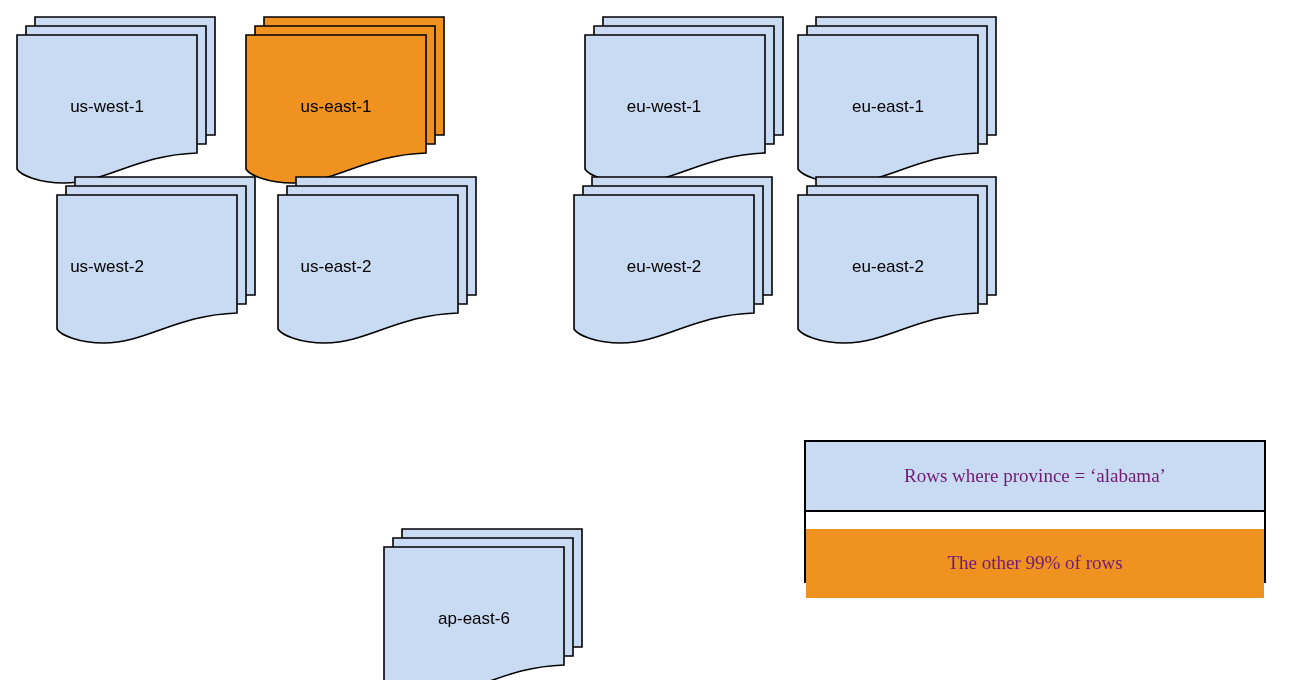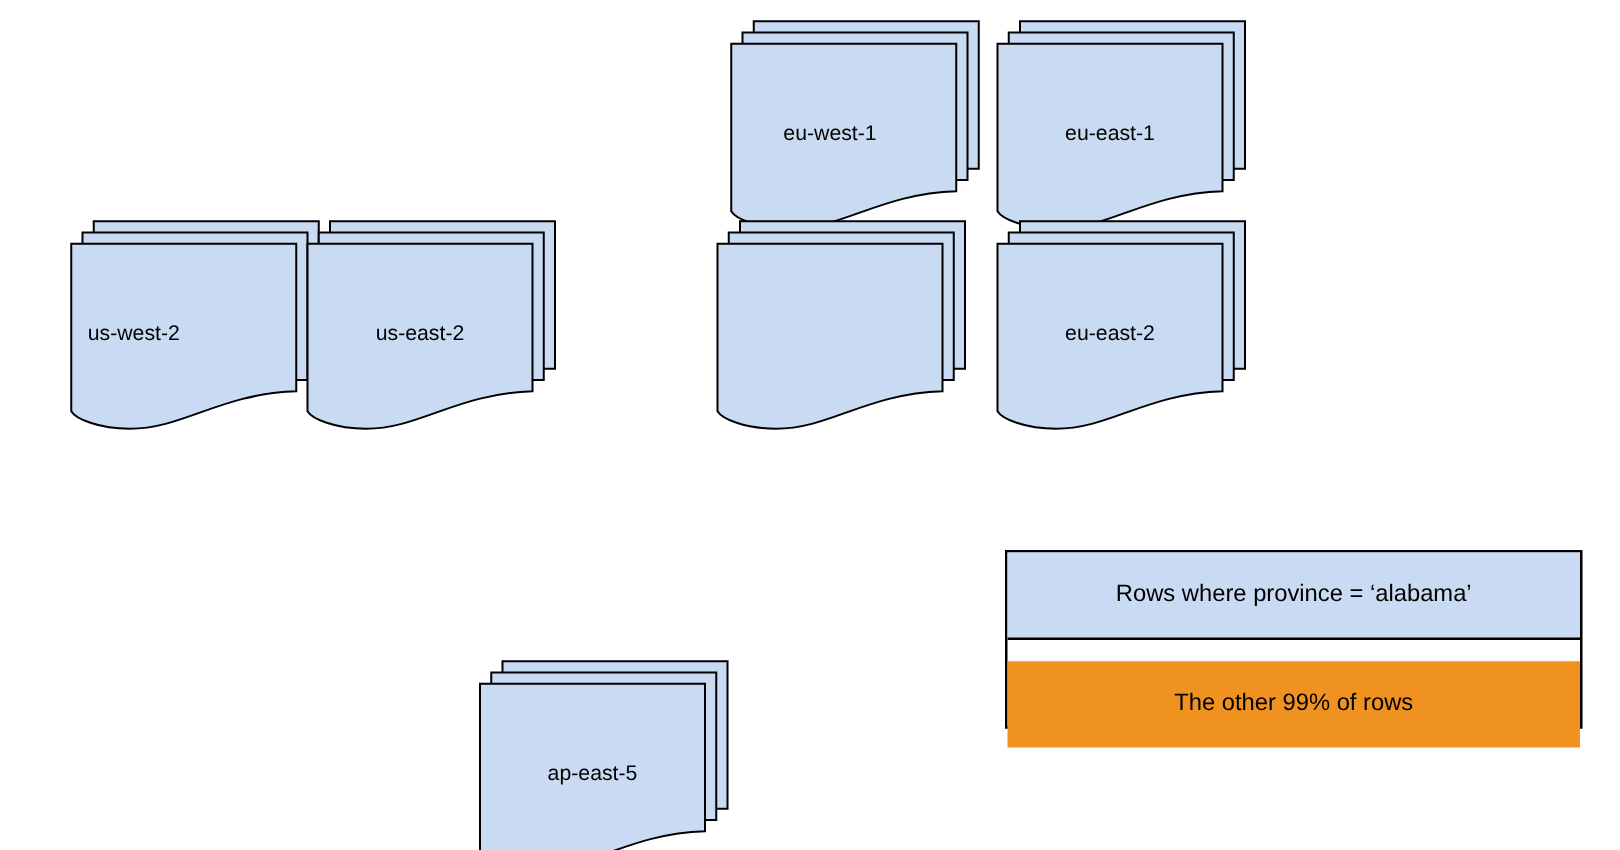--- a/index.html
+++ b/index.html
@@ -50,33 +50,49 @@
   .legend {
     position: absolute;
     box-sizing: border-box;
     border: 2px solid #000000;
   }
   .legend-row {
     box-sizing: border-box;
     display: flex;
     align-items: center;
     justify-content: center;
-    font-family: Liberation Sans, sans-serif;
+    font-family: Liberation Serif, serif;
     font-size: 19px;
-    color: #000000;
+    color: #701a75;
     width: 100%;
   }
   .legend-row.top {
     border-bottom: 2px solid #000000;
   }
 </style>
 </head>
 <body>
 
 <div id="canvas">
+    <div class="stack-wrap" style="left: 16px; top: 16px; width: 198px; height: 170px;">
+      <svg class="stack-svg" width="204" height="176" viewBox="0 0 204 176">
+        <path class="sheet" fill="#c9dbf2" d="M 19 1 L 199 1 L 199 119 L 19 119 Z"></path>
+        <path class="sheet" fill="#c9dbf2" d="M 10 10 L 190 10 L 190 128 L 10 128 Z"></path>
+        <path class="sheet" fill="#c9dbf2" d="M 1 19 L 181 19 L 181 137 C 119.80000000000001 139 91 167 47.800000000000004 167 C 22.599999999999998 167 4.6 159 1 153 Z"></path>
+      </svg>
+      <div class="stack-label" style="top: 81.16px; width: 182px;">us-west-1</div>
+    </div>
+    <div class="stack-wrap" style="left: 245px; top: 16px; width: 198px; height: 170px;">
+      <svg class="stack-svg" width="204" height="176" viewBox="0 0 204 176">
+        <path class="sheet" fill="#ef9220" d="M 19 1 L 199 1 L 199 119 L 19 119 Z"></path>
+        <path class="sheet" fill="#ef9220" d="M 10 10 L 190 10 L 190 128 L 10 128 Z"></path>
+        <path class="sheet" fill="#ef9220" d="M 1 19 L 181 19 L 181 137 C 119.80000000000001 139 91 167 47.800000000000004 167 C 22.599999999999998 167 4.6 159 1 153 Z"></path>
+      </svg>
+      <div class="stack-label" style="top: 81.16px; width: 182px;">us-east-1</div>
+    </div>
     <div class="stack-wrap" style="left: 573px; top: 16px; width: 198px; height: 170px; padding-left: 11px;">
       <svg class="stack-svg" width="204" height="176" viewBox="0 0 204 176">
         <path class="sheet" fill="#c9dbf2" d="M 19 1 L 199 1 L 199 119 L 19 119 Z"></path>
         <path class="sheet" fill="#c9dbf2" d="M 10 10 L 190 10 L 190 128 L 10 128 Z"></path>
         <path class="sheet" fill="#c9dbf2" d="M 1 19 L 181 19 L 181 137 C 119.80000000000001 139 91 167 47.800000000000004 167 C 22.599999999999998 167 4.6 159 1 153 Z"></path>
       </svg>
       <div class="stack-label" style="top: 81.16px; width: 182px;">eu-west-1</div>
     </div>
     <div class="stack-wrap" style="left: 797px; top: 16px; width: 198px; height: 170px;">
       <svg class="stack-svg" width="204" height="176" viewBox="0 0 204 176">
@@ -87,50 +103,51 @@
       <div class="stack-label" style="top: 81.16px; width: 182px;">eu-east-1</div>
     </div>
     <div class="stack-wrap" style="left: 16px; top: 176px; width: 198px; height: 170px; padding-left: 40px;">
       <svg class="stack-svg" width="204" height="176" viewBox="0 0 204 176">
         <path class="sheet" fill="#c9dbf2" d="M 19 1 L 199 1 L 199 119 L 19 119 Z"></path>
         <path class="sheet" fill="#c9dbf2" d="M 10 10 L 190 10 L 190 128 L 10 128 Z"></path>
         <path class="sheet" fill="#c9dbf2" d="M 1 19 L 181 19 L 181 137 C 119.80000000000001 139 91 167 47.800000000000004 167 C 22.599999999999998 167 4.6 159 1 153 Z"></path>
       </svg>
       <div class="stack-label" style="top: 81.16px; width: 182px;">us-west-2</div>
     </div>
-    <div class="stack-wrap" style="left: 245px; top: 176px; width: 198px; height: 170px;">
+    <div class="stack-wrap" style="left: 245px; top: 176px; width: 198px; height: 170px; padding-left: 32px;">
       <svg class="stack-svg" width="204" height="176" viewBox="0 0 204 176">
         <path class="sheet" fill="#c9dbf2" d="M 19 1 L 199 1 L 199 119 L 19 119 Z"></path>
         <path class="sheet" fill="#c9dbf2" d="M 10 10 L 190 10 L 190 128 L 10 128 Z"></path>
         <path class="sheet" fill="#c9dbf2" d="M 1 19 L 181 19 L 181 137 C 119.80000000000001 139 91 167 47.800000000000004 167 C 22.599999999999998 167 4.6 159 1 153 Z"></path>
       </svg>
       <div class="stack-label" style="top: 81.16px; width: 182px;">us-east-2</div>
     </div>
     <div class="stack-wrap" style="left: 573px; top: 176px; width: 198px; height: 170px;">
       <svg class="stack-svg" width="204" height="176" viewBox="0 0 204 176">
         <path class="sheet" fill="#c9dbf2" d="M 19 1 L 199 1 L 199 119 L 19 119 Z"></path>
         <path class="sheet" fill="#c9dbf2" d="M 10 10 L 190 10 L 190 128 L 10 128 Z"></path>
         <path class="sheet" fill="#c9dbf2" d="M 1 19 L 181 19 L 181 137 C 119.80000000000001 139 91 167 47.800000000000004 167 C 22.599999999999998 167 4.6 159 1 153 Z"></path>
       </svg>
+      <div class="stack-label" style="top: 81.16px; width: 182px;">eu-west-2</div>
     </div>
     <div class="stack-wrap" style="left: 797px; top: 176px; width: 198px; height: 170px;">
       <svg class="stack-svg" width="204" height="176" viewBox="0 0 204 176">
         <path class="sheet" fill="#c9dbf2" d="M 19 1 L 199 1 L 199 119 L 19 119 Z"></path>
         <path class="sheet" fill="#c9dbf2" d="M 10 10 L 190 10 L 190 128 L 10 128 Z"></path>
         <path class="sheet" fill="#c9dbf2" d="M 1 19 L 181 19 L 181 137 C 119.80000000000001 139 91 167 47.800000000000004 167 C 22.599999999999998 167 4.6 159 1 153 Z"></path>
       </svg>
       <div class="stack-label" style="top: 81.16px; width: 182px;">eu-east-2</div>
     </div>
     <div class="stack-wrap" style="left: 383px; top: 528px; width: 198px; height: 170px;">
       <svg class="stack-svg" width="204" height="176" viewBox="0 0 204 176">
         <path class="sheet" fill="#c9dbf2" d="M 19 1 L 199 1 L 199 119 L 19 119 Z"></path>
         <path class="sheet" fill="#c9dbf2" d="M 10 10 L 190 10 L 190 128 L 10 128 Z"></path>
         <path class="sheet" fill="#c9dbf2" d="M 1 19 L 181 19 L 181 137 C 119.80000000000001 139 91 167 47.800000000000004 167 C 22.599999999999998 167 4.6 159 1 153 Z"></path>
       </svg>
-      <div class="stack-label" style="top: 81.16px; width: 182px;">ap-east-5</div>
+      <div class="stack-label" style="top: 81.16px; width: 182px;">ap-east-6</div>
     </div>
     <div class="legend" style="left: 804px; top: 440px; width: 462px; height: 143px;">
       <div class="legend-row top" style="background: rgb(201, 219, 242); height: 50%;">
         <span>Rows where province = ‘alabama’</span>
       </div>
       <div class="legend-row" style="background: rgb(239, 146, 32); height: 50%; margin-top: 17px;">
         <span>The other 99% of rows</span>
       </div>
     </div>
   </div>

